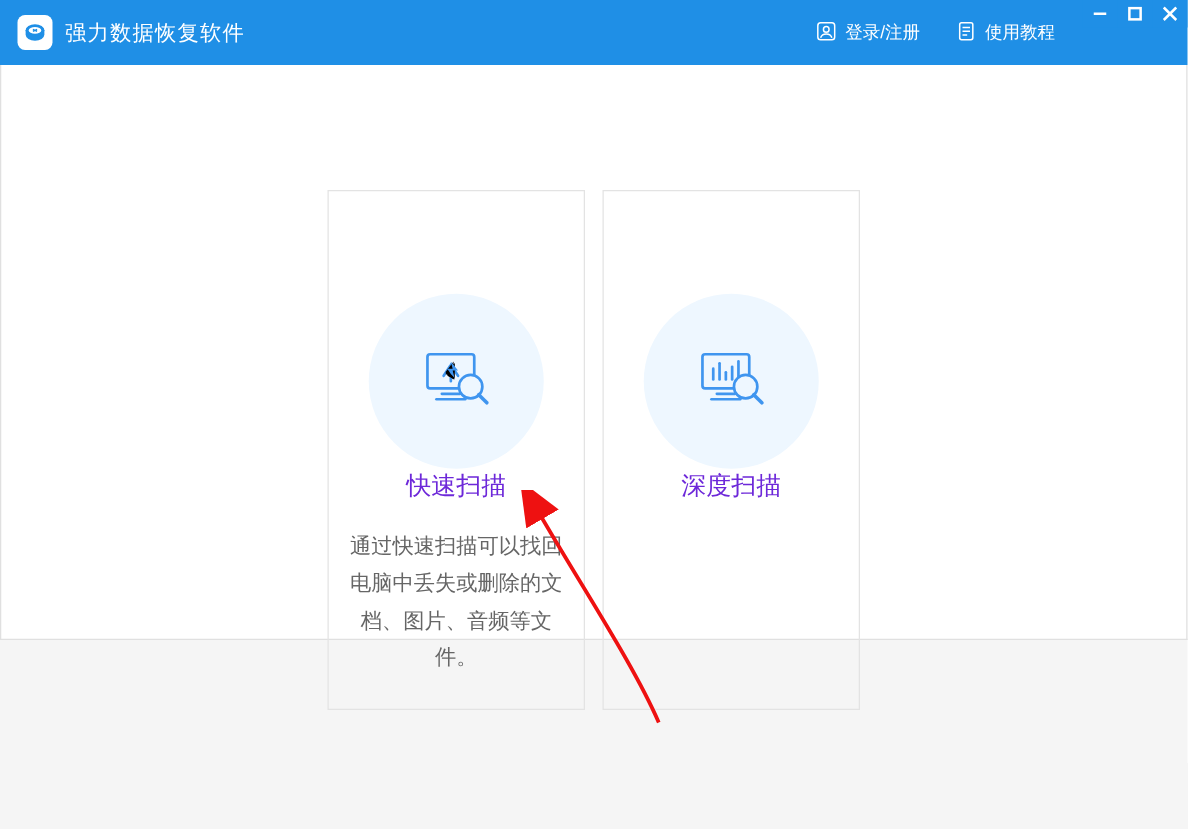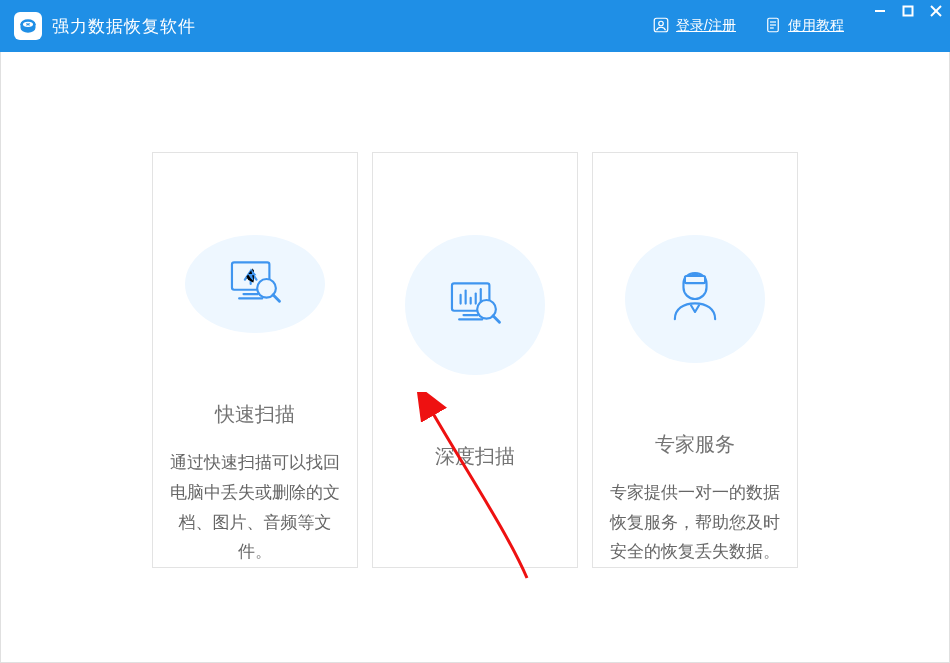--- a/index.html
+++ b/index.html
@@ -1,38 +1,38 @@
 <!DOCTYPE html>
 <html><head>
 <meta charset="utf-8">
 <style>
   html,body{margin:0;padding:0;font-family:"Microsoft YaHei","PingFang SC",Arial,sans-serif;}
   body{width:950px;height:663px;overflow:hidden;background:#f5f5f5;}
-  .window{width:950px;height:663px;background:#fff;position:relative;}
+  .window{width:950px;height:512px;background:#fff;position:relative;}
 
   
   .titlebar{height:52px;background:#1f8fe6;display:flex;align-items:center;color:#fff;position:relative;}
   .logo-wrap{display:flex;align-items:center;padding-left:14px;}
   .logo{width:28px;height:28px;border-radius:6px;background:#fff;display:flex;align-items:center;justify-content:center;margin-right:10px;}
   .logo svg{width:20px;height:20px;}
   .app-title{font-size:17px;letter-spacing:1px;}
-  .top-actions{display:flex;margin-left:auto;margin-right:6px;height:100%;text-decoration:underline;}
+  .top-actions{display:flex;margin-left:auto;margin-right:6px;height:100%;}
   .top-link{display:flex;align-items:center;gap:6px;padding:0 14px;height:100%;font-size:14px;color:#fff;cursor:pointer;}
   .top-link svg{width:18px;height:18px;fill:none;stroke:#fff;stroke-width:1.6;}
   .winbtns{display:flex;position:absolute;right:0;top:0;}
   .winbtn{width:28px;height:22px;background:#1f8fe6;display:flex;align-items:center;justify-content:center;cursor:pointer;}
   .winbtn svg{width:12px;height:12px;stroke:#fff;stroke-width:2;fill:none;}
 
   
   .main{position:absolute;left:0;right:0;top:52px;bottom:0;background:#fff;border:1px solid #e0e0e0;border-top:none;}
   .cards{display:flex;gap:14px;padding:0 48px;margin-top:100px;justify-content:center;}
   .card{flex:0 0 204px;height:414px;border:1px solid #e3e3e3;display:flex;flex-direction:column;align-items:center;cursor:pointer;}
   .card-icon{margin-top:82px;width:140px;height:140px;border-radius:50%;background:#eef7ff;display:flex;align-items:center;justify-content:center;}
   .card-icon svg{width:72px;height:72px;}
-  .card-title{margin-top:68px;font-size:20px;color:#737373;}
+  .card-title{font-size:20px;color:#6d28d9;}
   .card-desc{margin-top:20px;padding:0 16px;font-size:17px;line-height:1.75;color:#666;text-align:center;}
 
   
   .arrow{position:absolute;pointer-events:none;}
 </style>
 </head>
 <body>
 
 <div class="window">
 
@@ -131,34 +131,20 @@
             <line x1="34" y1="64" x2="54" y2="64" stroke="#3f95ef" stroke-width="3" stroke-linecap="round"></line>
             <line x1="28" y1="70" x2="60" y2="70" stroke="#3f95ef" stroke-width="3" stroke-linecap="round"></line>
             <circle cx="66" cy="56" r="13" fill="#eef7ff" stroke="#3f95ef" stroke-width="3"></circle>
             <line x1="75" y1="65" x2="84" y2="74" stroke="#3f95ef" stroke-width="4" stroke-linecap="round"></line>
           </svg>
         </div>
         <div class="card-title">深度扫描</div>
       </div>
 
 
-      <div class="card">
-        <div class="card-icon">
-          <svg viewBox="0 0 100 100">
-            <path d="M34 28a16 14 0 0 1 32 0v6a16 16 0 0 1-32 0z" fill="none" stroke="#3f95ef" stroke-width="3"></path>
-            <rect x="36" y="18" width="28" height="10" rx="2" fill="#eef7ff" stroke="#3f95ef" stroke-width="3"></rect>
-            <line x1="48" y1="18" x2="48" y2="14" stroke="#3f95ef" stroke-width="0"></line>
-            <path d="M47 18v-3h6v3" fill="none" stroke="#3f95ef" stroke-width="3"></path>
-            <path d="M22 78c0-14 12-22 28-22s28 8 28 22" fill="none" stroke="#3f95ef" stroke-width="3" stroke-linecap="round"></path>
-            <path d="M44 58l6 10 6-10" fill="none" stroke="#3f95ef" stroke-width="3" stroke-linejoin="round"></path>
-          </svg>
-        </div>
-        <div class="card-title">专家服务</div>
-        <div class="card-desc">专家提供一对一的数据恢复服务，帮助您及时安全的恢复丢失数据。</div>
-      </div>
 
     </div>
 
     <svg class="arrow" style="left:406px;top:340px;width:140px;height:200px;" viewBox="0 0 140 200">
       <defs>
         <marker id="ah" markerWidth="12" markerHeight="12" refX="2" refY="5" orient="auto">
           <path d="M0 0 L12 5 L0 10 Z" fill="#e11"></path>
         </marker>
       </defs>
       <path d="M120 186 C100 140 60 80 24 18" fill="none" stroke="#e11" stroke-width="3" marker-end="url(#ah)"></path>

